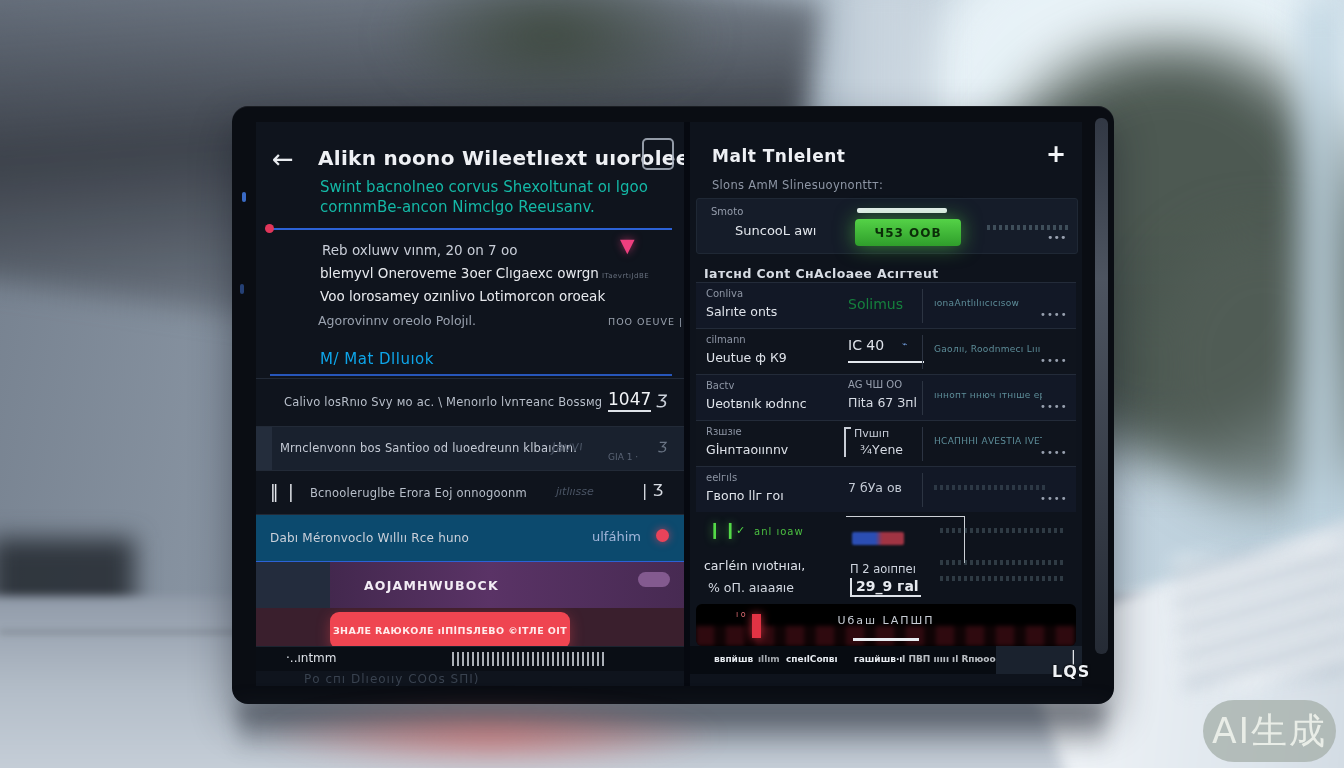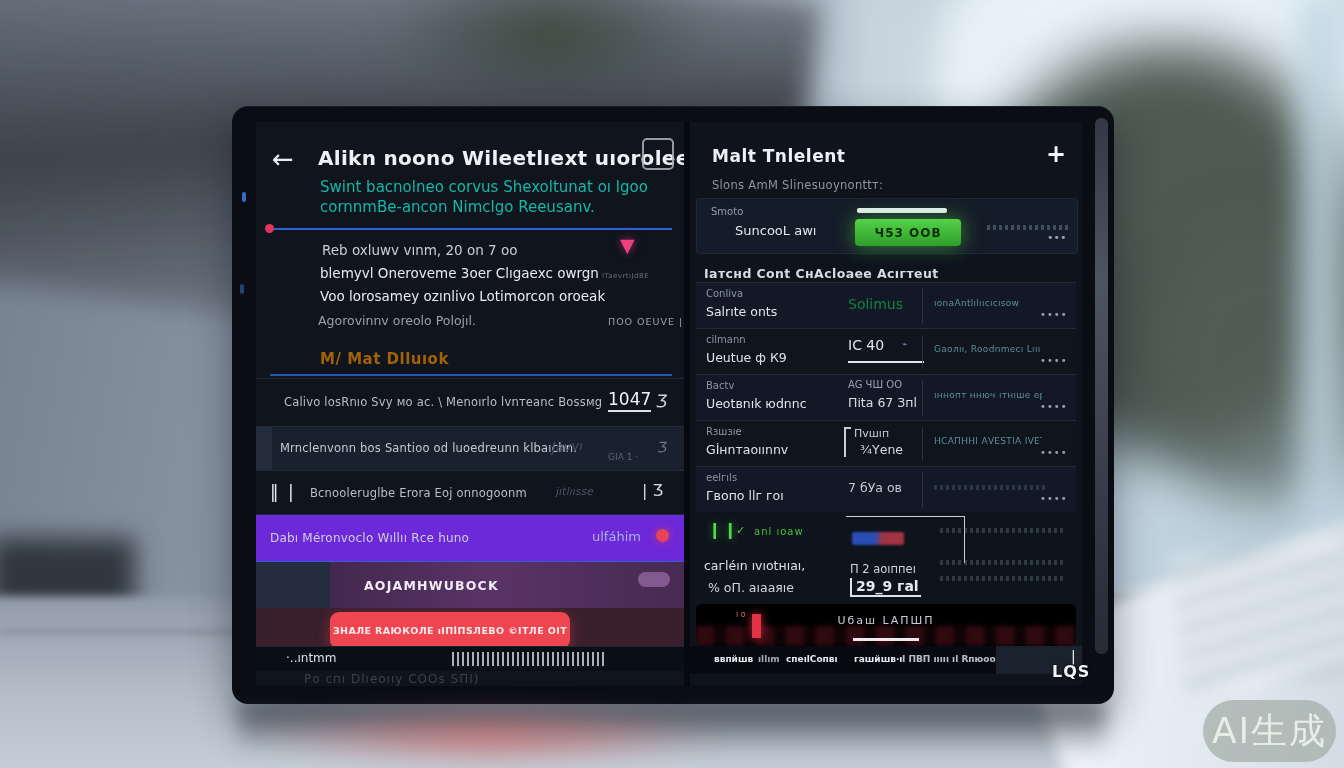--- a/index.html
+++ b/index.html
@@ -59,21 +59,21 @@
   .lp-sub{font-size:15px;color:#14b8a6;}
   .lp-div{position:absolute;left:14px;top:106px;width:402px;height:2px;background:#2c62d6;}
   .lp-div-dot{position:absolute;left:9px;top:102px;width:9px;height:9px;border-radius:50%;background:#e0365a;}
   .info1{left:66px;top:120px;font-size:13.5px;color:#c9ced8;}
   .info2{left:64px;top:143px;font-size:13.5px;color:#e8eaee;}
   .info3{left:64px;top:166px;font-size:13.5px;color:#e8eaee;}
   .info4{left:62px;top:191px;font-size:12.5px;color:#9aa2af;}
   .tri{left:364px;top:112px;font-size:19px;color:#ee3f7f;text-shadow:0 0 8px rgba(238,63,127,.6);}
   .tri-cap{left:346px;top:150px;font-size:7px;color:#68717f;letter-spacing:.5px;}
   .info-meta{left:352px;top:194px;font-size:9.5px;color:#99a1ae;letter-spacing:1px;}
-  .lp-sec{left:64px;top:228px;font-size:15px;font-weight:bold;color:#a16207;letter-spacing:.5px;}
+  .lp-sec{left:64px;top:228px;font-size:15px;font-weight:normal;color:#0ea5e9;letter-spacing:.5px;}
   .lp-sec-ul{position:absolute;left:14px;top:252px;width:402px;height:2px;background:#2c62d6;opacity:.85;}
   .lp-row{position:absolute;left:0;width:428px;border-top:1px solid #222a37;}
   .lbl{font-size:11.5px;color:#b8bfca;letter-spacing:.2px;}
   .script{font-style:italic;color:#4a5464;}
   .chev{color:#ccd2db;transform:skewX(-10deg);}
   .pause{font-size:17px;color:#e6e9ee;letter-spacing:2px;}
   .pb-main{position:absolute;left:74px;top:0;right:0;height:46px;
     background:linear-gradient(90deg,#43284e,#5a3366 45%,#472a52);}
   .pb-pill{position:absolute;left:382px;top:10px;width:32px;height:15px;border-radius:8px;background:#8a5f96;opacity:.9;}
   .red-btn{position:absolute;left:74px;top:4px;width:240px;height:37px;border-radius:9px;background:#ef4551;
@@ -181,21 +181,21 @@
           <div class="t chev" style="left:402px;top:12px;font-size:14px;color:#6b7686;">Ʒ</div>
         </div>
 
         <div class="lp-row" style="top:348px;height:44px;">
           <div class="t pause" style="left:14px;top:11px;">‖ |</div>
           <div class="t lbl" style="left:54px;top:15px;">Bcnooleruglbe Erora  Eoj onnogoonm</div>
           <div class="t script" style="left:300px;top:14px;font-size:11px;">jıtlıısse</div>
           <div class="t" style="left:386px;top:10px;font-size:16px;color:#d8dce3;">| Ʒ</div>
         </div>
 
-        <div class="lp-row" style="top:392px;height:46px;background:#6d28d9;border-bottom:2px solid #2c62d6;">
+        <div class="lp-row" style="top:392px;height:46px;background:#0c4a6e;border-bottom:2px solid #2c62d6;">
           <div class="t lbl" style="left:14px;top:16px;font-size:12px;color:#ccd1da;">Dabı Méronvoclo Wıllıı Rce huno</div>
           <div class="t" style="left:336px;top:14px;font-size:13px;color:#a3b6da;">ulfáhim</div>
           <div style="position:absolute;left:400px;top:14px;width:13px;height:13px;border-radius:50%;background:#e8435a;box-shadow:0 0 8px rgba(232,67,90,.7);"></div>
         </div>
 
         <div class="lp-row" style="top:486px;height:46px;background:#3a1f2d;border-top:none;">
           <div class="red-btn">ЗНАЛЕ RАЮКОЛЕ  ıІПİПЅЛЕВО ©ІТЛЕ ОІТ</div>
         </div>
 
         <div class="lp-row" style="top:440px;height:46px;background:#232c3d;border-top:none;">

